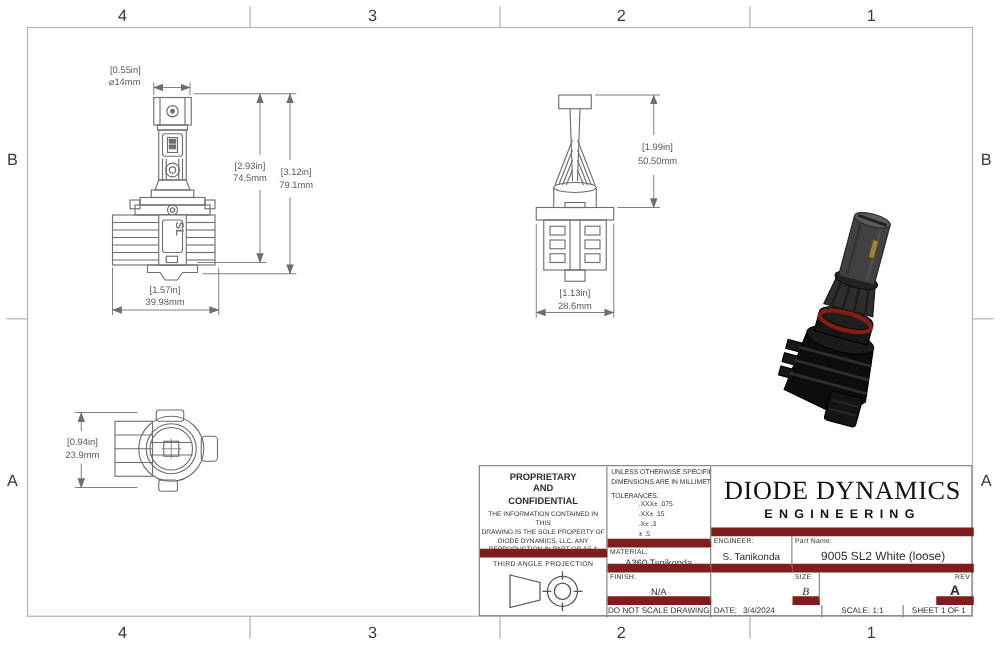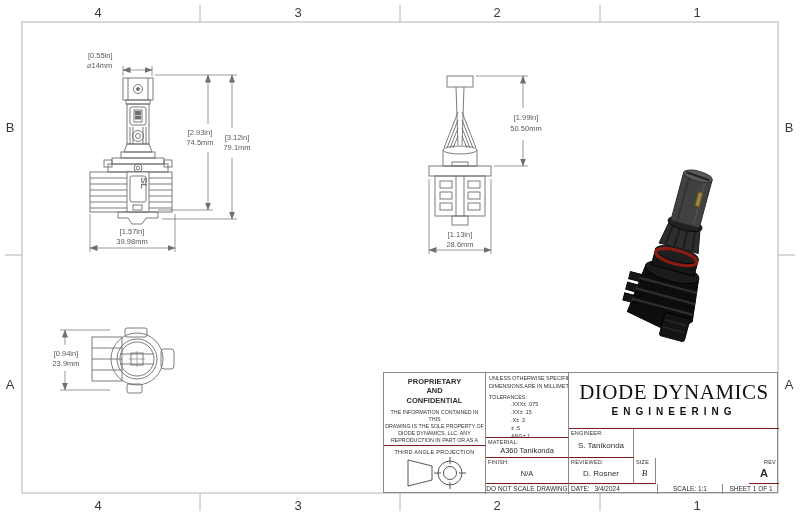--- a/index.html
+++ b/index.html
@@ -6,21 +6,21 @@
   #page{position:relative;width:800px;height:518px;background:#fff;overflow:hidden;
         font-family:"Liberation Sans",sans-serif;-webkit-font-smoothing:antialiased;}
   svg text{font-family:"Liberation Sans",sans-serif;}
   .zone{font-size:13px;fill:#3a3a3a;text-anchor:middle;}
   .dim{font-size:7.5px;fill:#5a5a5a;text-anchor:middle;}
   .dimL{font-size:7.5px;fill:#5a5a5a;text-anchor:start;}
 
   
   #tblock{position:absolute;left:383px;top:372px;width:395px;height:121px;
           border:1px solid #8a8a8a;box-sizing:border-box;color:#2e2e2e;}
-  .cell{position:absolute;box-sizing:border-box;border-right:1px solid #8a8a8a;border-bottom:1px solid #7f1d1d;overflow:hidden;}
+  .cell{position:absolute;box-sizing:border-box;border-right:1px solid #8a8a8a;border-bottom:7px solid #7f1d1d;overflow:hidden;}
   .cell.noR{border-right:none;} .cell.noB{border-bottom:none;}
   .lbl{position:absolute;top:1px;left:2px;font-size:5.5px;color:#333;letter-spacing:.2px;}
   .val{position:absolute;left:0;right:0;text-align:center;}
   .prop-title{font-size:7.5px;font-weight:bold;text-align:center;white-space:pre-line;line-height:1.25;margin-top:4px;}
   .prop-body{font-size:5.3px;text-align:center;white-space:pre-line;line-height:1.3;margin-top:4px;color:#333;}
   .tol{font-size:5.4px;line-height:1.45;padding:2px 0 0 3px;color:#333;}
   .tol div{white-space:pre;}
   .tol .num{padding-left:22px;}
   .company{font-family:"Liberation Serif",serif;font-size:21px;letter-spacing:.5px;text-align:center;margin-top:7px;color:#111;}
   .division{font-size:10px;font-weight:bold;letter-spacing:5px;text-align:center;margin-top:1px;color:#111;}
@@ -308,25 +308,25 @@
   <div class="cell" style="left:185px;top:56px;width:65px;height:29px;">
     <span class="lbl">ENGINEER:</span>
     <div class="val" style="top:12px;font-size:8px;">S. Tanikonda</div>
   </div>
 
   <div class="cell noR" style="left:185px;top:0;width:210px;height:56px;">
     <div class="company">DIODE DYNAMICS</div>
     <div class="division">ENGINEERING</div>
   </div>
 
-
-  <div class="cell" style="left:185px;top:85px;width:65px;height:26px;">
-    <span class="lbl">REVIEWED:</span>
-    <div class="val" style="top:11px;font-size:8px;">D. Rosner</div>
-  </div>
+  <div class="cell noR" style="left:250px;top:56px;width:145px;height:29px;">
+    <span class="lbl">Part Name:</span>
+    <div class="val" style="top:11px;font-size:9.5px;">9005 SL2 White (loose)</div>
+  </div>
+
 
   <div class="cell" style="left:250px;top:85px;width:22px;height:26px;">
     <span class="lbl">SIZE</span>
     <div class="val" style="top:10px;font-size:9px;font-style:italic;font-family:'Liberation Serif',serif;">B</div>
   </div>
 
 
   <div class="cell noR" style="left:365px;top:85px;width:30px;height:26px;">
     <span class="lbl" style="left:auto;right:3px;">REV</span>
     <div class="val" style="top:9px;font-size:11px;font-weight:bold;">A</div>

